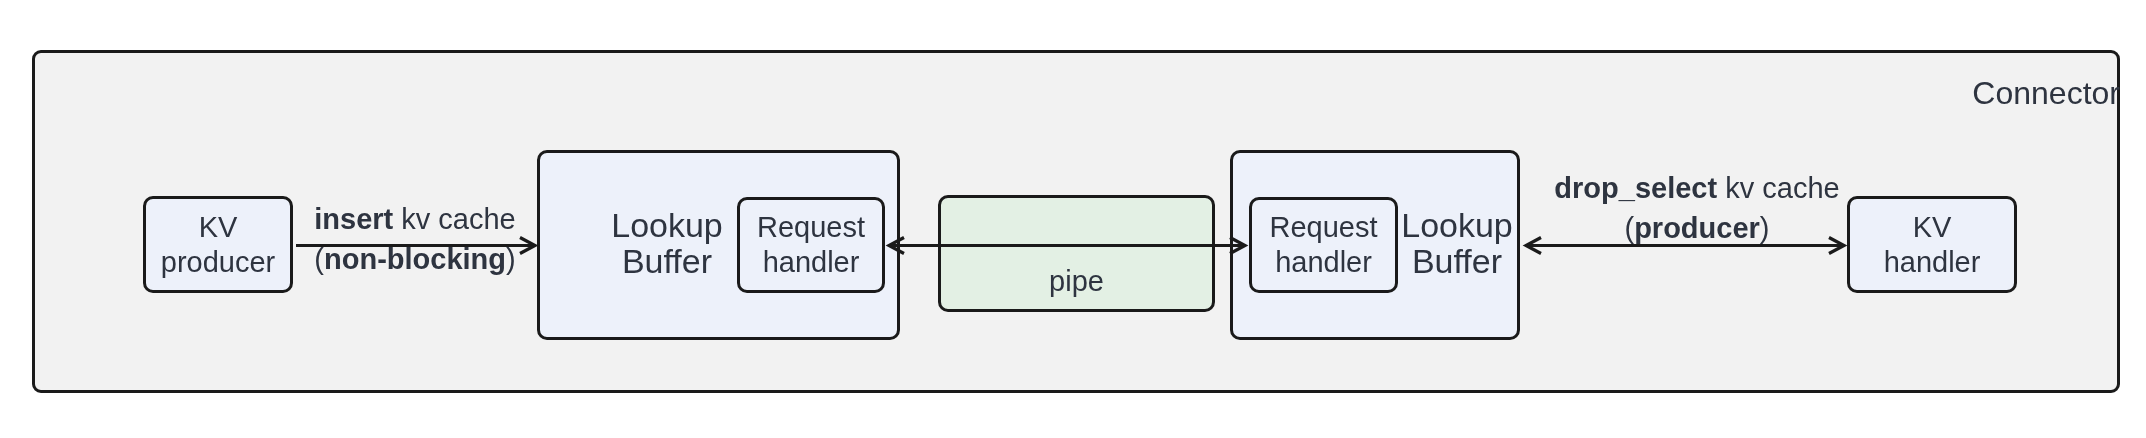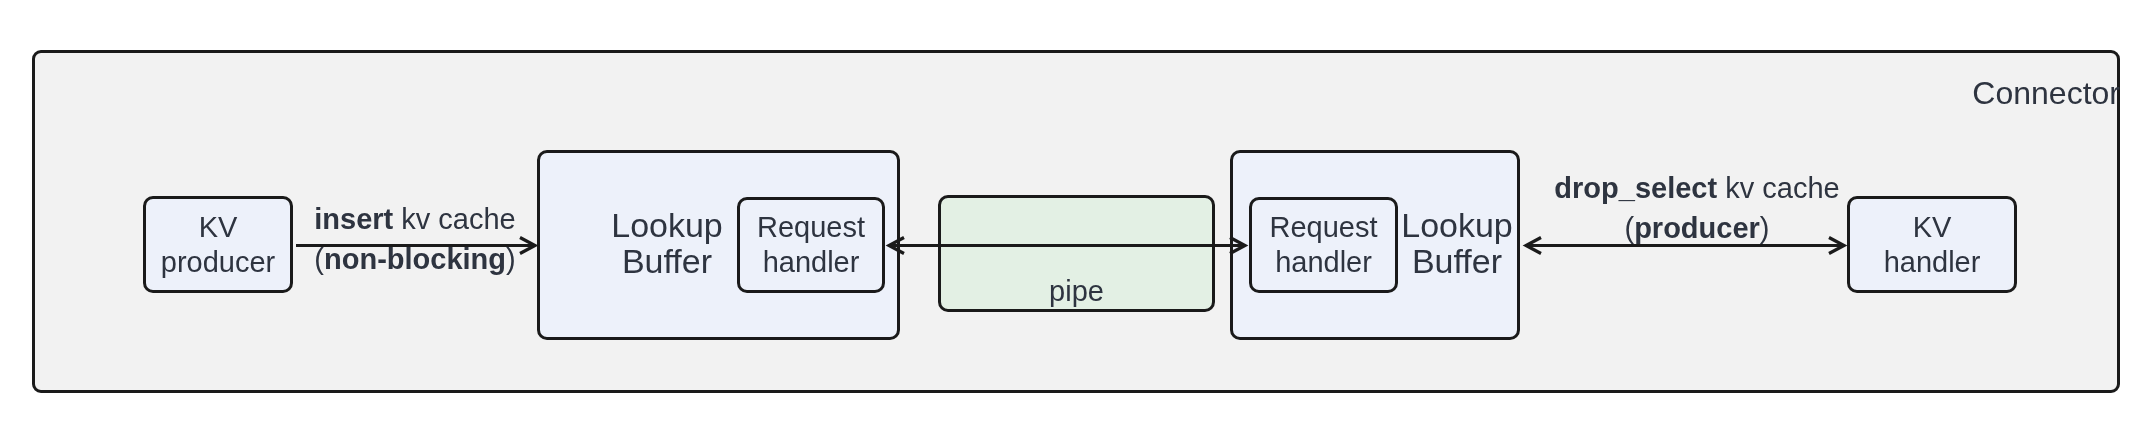--- a/index.html
+++ b/index.html
@@ -44,21 +44,21 @@
     line-height: 35px;
     text-align: left;
     white-space: nowrap;
   }
   .kv-producer   { left: 143px;  top: 196px; width: 150px; height: 97px; }
   .lookup-left   { left: 537px;  top: 150px; width: 363px; height: 190px; background: var(--node-fill, #edf1fa); }
   .req-left      { left: 737px;  top: 197px; width: 148px; height: 96px; }
   .pipe-box      { left: 938px;  top: 195px; width: 277px; height: 117px;
                    background: var(--pipe-fill, #e3f0e4);
                    display: flex; align-items: flex-end; justify-content: center;
-                   font-size: 29px; line-height: 35px; }
+                   font-size: 29px; line-height: 35px; padding-bottom: 10px; }
   .req-right     { left: 1249px; top: 197px; width: 149px; height: 96px; }
   .lookup-right  { left: 1230px; top: 150px; width: 290px; height: 190px; background: var(--node-fill, #edf1fa); }
   .kv-consumer   { left: 1847px; top: 196px; width: 170px; height: 97px; }
   .buffer-label {
     position: absolute;
     width: 190px;
     top: 207px;
     text-align: center;
     font-size: 34px;
     line-height: 36px;

